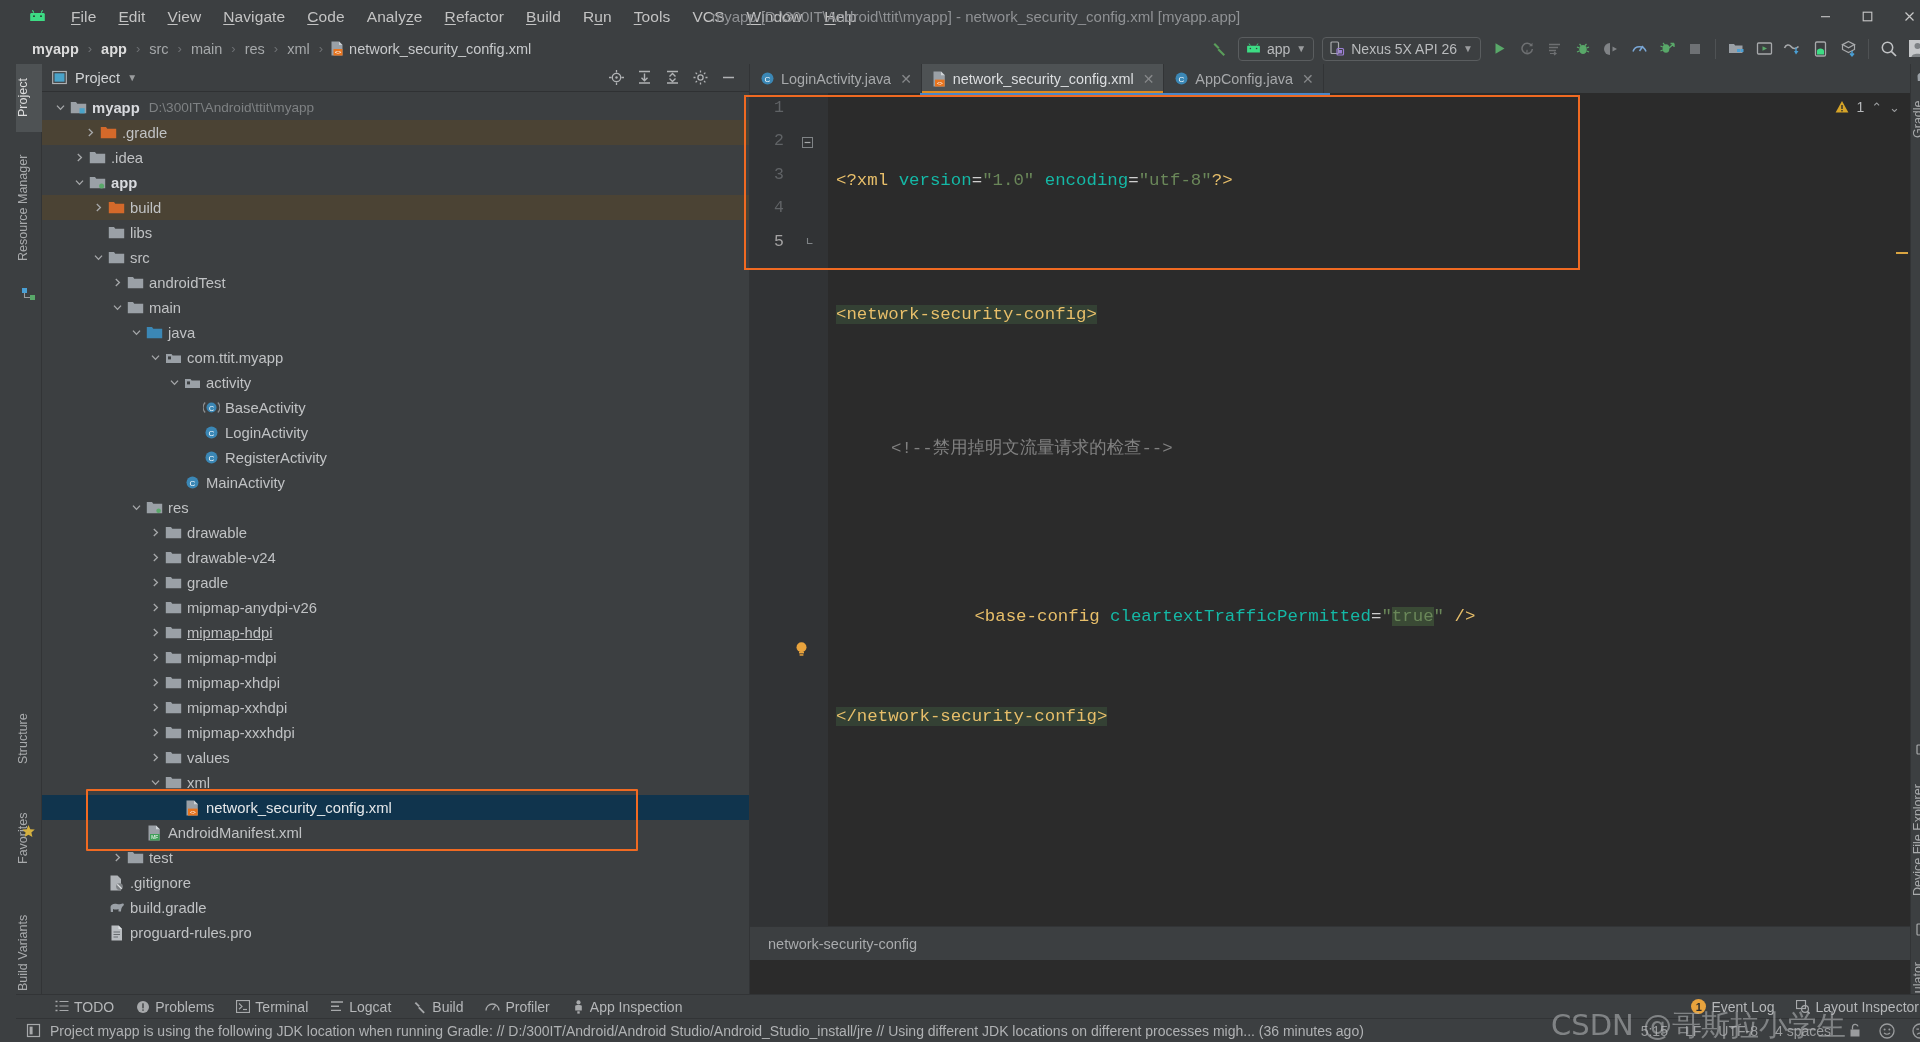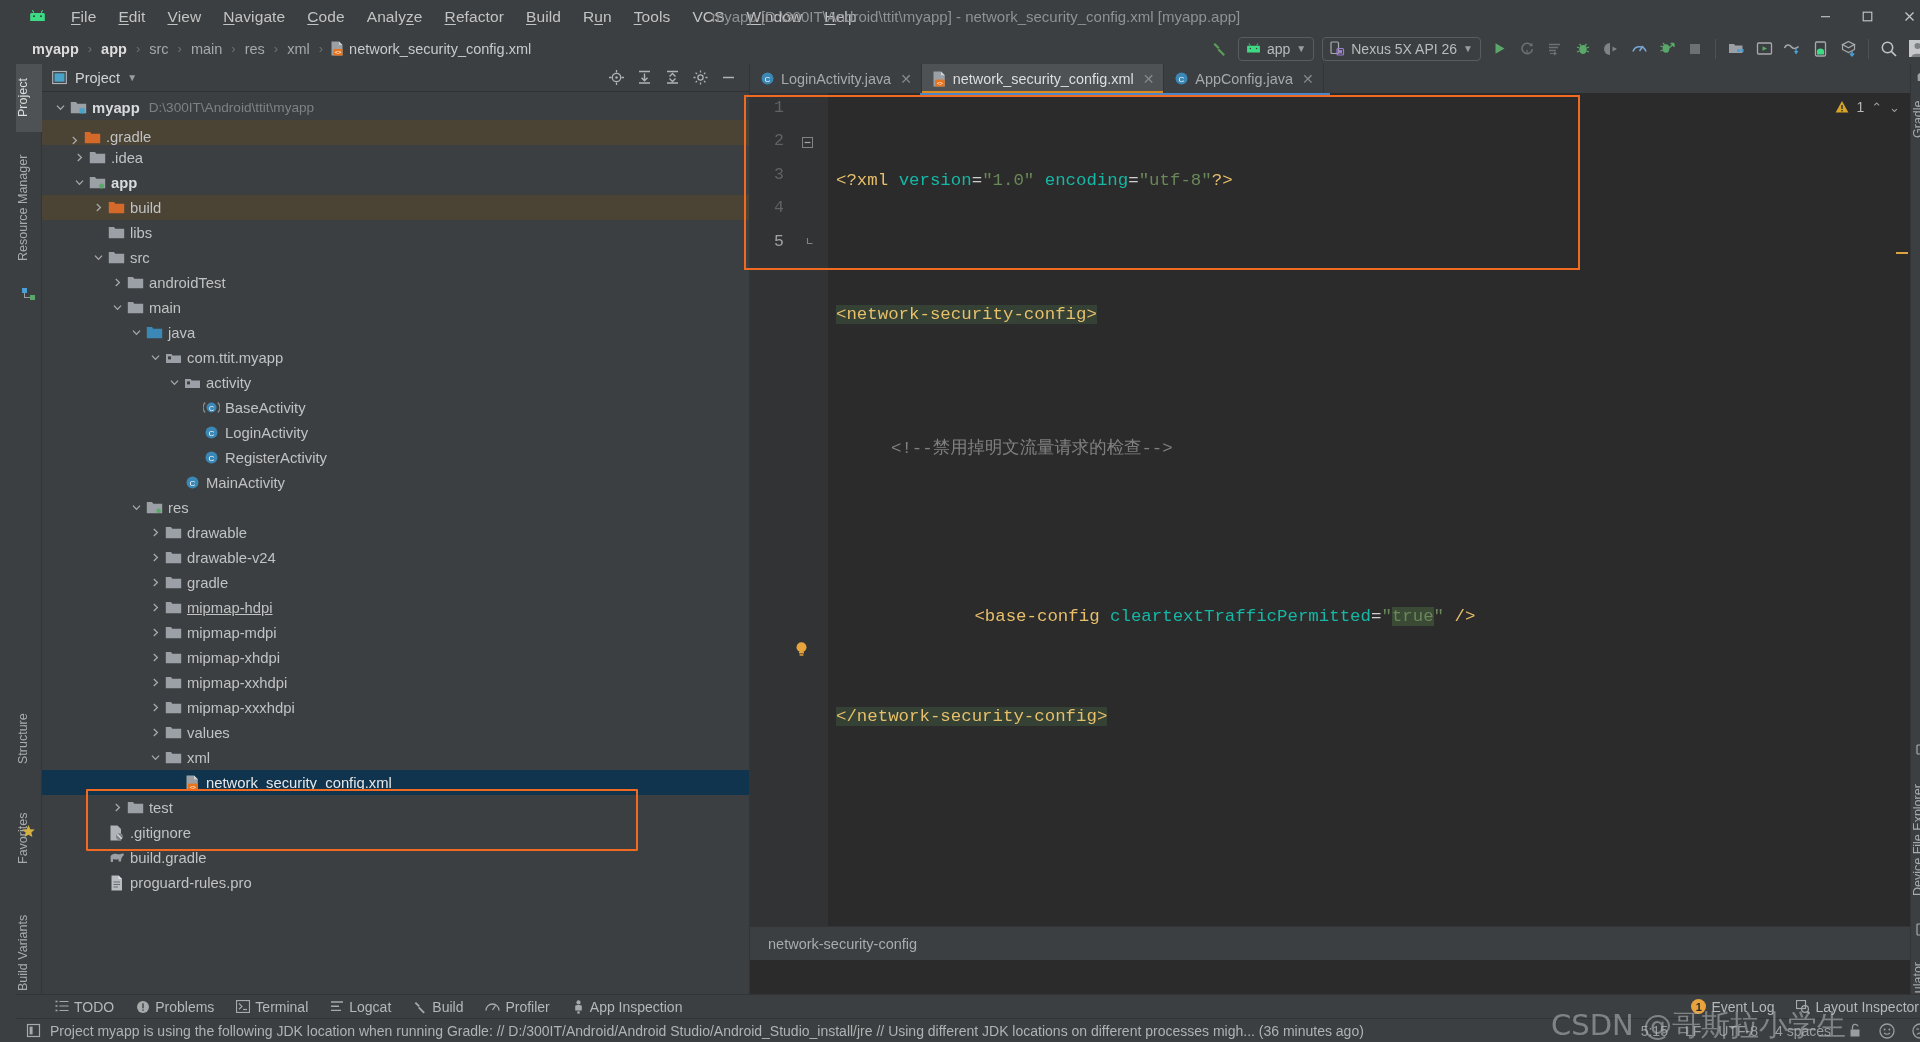--- a/index.html
+++ b/index.html
@@ -497,21 +497,21 @@
           </span>
           <span class="ico">
             <svg width="17" height="15" viewBox="0 0 17 15">
               <path d="M0.8 2 H6 L7.3 3.7 H16.2 V13.2 H0.8 Z" fill="#9aa0a6"></path>
               <rect x="9.5" y="8.2" width="5.2" height="5.2" fill="#4aa3c9"></rect>
             </svg>
           </span>
           <span class="lbl bold">myapp</span>
           <span class="sub">D:\300IT\Android\ttit\myapp</span>
         </div>
-        <div class="tnode excluded" style="padding-left: 24px; align-items: flex-end;">
+        <div class="tnode excluded" style="padding-left: 40px;">
           <span class="arrow">
             <svg width="9" height="9" viewBox="0 0 9 9">
               <path d="M2.8 1 L6.4 4.5 L2.8 8" fill="none" stroke="#a7a9ab" stroke-width="1.3"></path>
             </svg>
           </span>
           <span class="ico">
             <svg width="17" height="15" viewBox="0 0 17 15">
               <path d="M0.8 2 H6 L7.3 3.7 H16.2 V13.2 H0.8 Z" fill="#d4692a"></path>
             </svg>
           </span>
@@ -733,20 +733,33 @@
             <svg width="9" height="9" viewBox="0 0 9 9">
               <path d="M2.8 1 L6.4 4.5 L2.8 8" fill="none" stroke="#a7a9ab" stroke-width="1.3"></path>
             </svg>
           </span>
           <span class="ico">
             <svg width="17" height="15" viewBox="0 0 17 15">
               <path d="M0.8 2 H6 L7.3 3.7 H16.2 V13.2 H0.8 Z" fill="#9aa0a6"></path>
             </svg>
           </span>
           <span class="lbl">gradle</span>
+        </div>
+        <div class="tnode" style="padding-left: 105px;">
+          <span class="arrow">
+            <svg width="9" height="9" viewBox="0 0 9 9">
+              <path d="M2.8 1 L6.4 4.5 L2.8 8" fill="none" stroke="#a7a9ab" stroke-width="1.3"></path>
+            </svg>
+          </span>
+          <span class="ico">
+            <svg width="17" height="15" viewBox="0 0 17 15">
+              <path d="M0.8 2 H6 L7.3 3.7 H16.2 V13.2 H0.8 Z" fill="#9aa0a6"></path>
+            </svg>
+          </span>
+          <span class="lbl">mipmap-anydpi-v26</span>
         </div>
         <div class="tnode" style="padding-left: 105px; text-decoration: underline;">
           <span class="arrow">
             <svg width="9" height="9" viewBox="0 0 9 9">
               <path d="M2.8 1 L6.4 4.5 L2.8 8" fill="none" stroke="#a7a9ab" stroke-width="1.3"></path>
             </svg>
           </span>
           <span class="ico">
             <svg width="17" height="15" viewBox="0 0 17 15">
               <path d="M0.8 2 H6 L7.3 3.7 H16.2 V13.2 H0.8 Z" fill="#9aa0a6"></path>
@@ -836,20 +849,32 @@
           <span class="arrow"></span>
           <span class="ico">
             <svg width="15" height="16" viewBox="0 0 15 16">
               <path d="M1.5 0.5 H9 L12.8 4.2 V15.5 H1.5 Z" fill="#9aa0a6"></path>
               <path d="M9 0.5 L12.8 4.2 H9 Z" fill="#cfd4d8"></path>
               <rect x="3" y="8.6" width="9.6" height="6.9" fill="#e8741e"></rect>
               <text x="7.8" y="13.8" font-size="5.2" fill="#ffffff" text-anchor="middle" font-family="monospace">&lt;&gt;</text>
             </svg>
           </span>
           <span class="lbl">network_security_config.xml</span>
+        </div>
+        <div class="tnode" style="padding-left: 86px;">
+          <span class="arrow"></span>
+          <span class="ico">
+            <svg width="15" height="16" viewBox="0 0 15 16">
+              <path d="M1.5 0.5 H9 L12.8 4.2 V15.5 H1.5 Z" fill="#9aa0a6"></path>
+              <path d="M9 0.5 L12.8 4.2 H9 Z" fill="#cfd4d8"></path>
+              <rect x="3" y="9" width="9.6" height="6.5" fill="#3f9e58"></rect>
+              <text x="7.8" y="14" font-size="4.8" fill="#ffffff" text-anchor="middle" font-family="sans-serif">MF</text>
+            </svg>
+          </span>
+          <span class="lbl">AndroidManifest.xml</span>
         </div>
         <div class="tnode" style="padding-left: 67px;">
           <span class="arrow">
             <svg width="9" height="9" viewBox="0 0 9 9">
               <path d="M2.8 1 L6.4 4.5 L2.8 8" fill="none" stroke="#a7a9ab" stroke-width="1.3"></path>
             </svg>
           </span>
           <span class="ico">
             <svg width="17" height="15" viewBox="0 0 17 15">
               <path d="M0.8 2 H6 L7.3 3.7 H16.2 V13.2 H0.8 Z" fill="#9aa0a6"></path>

